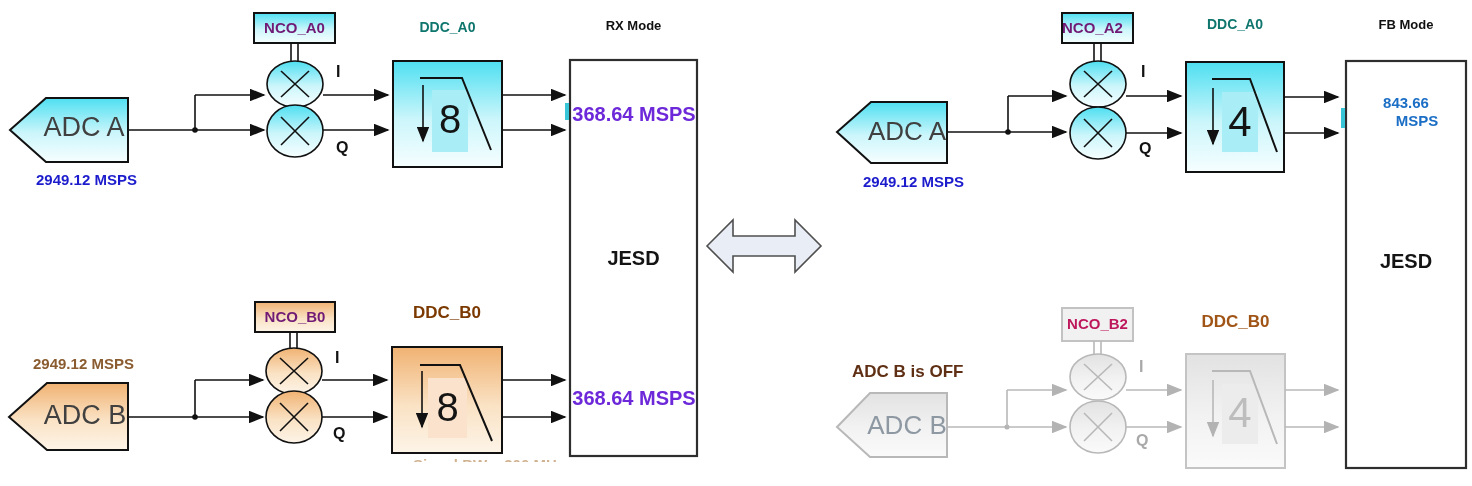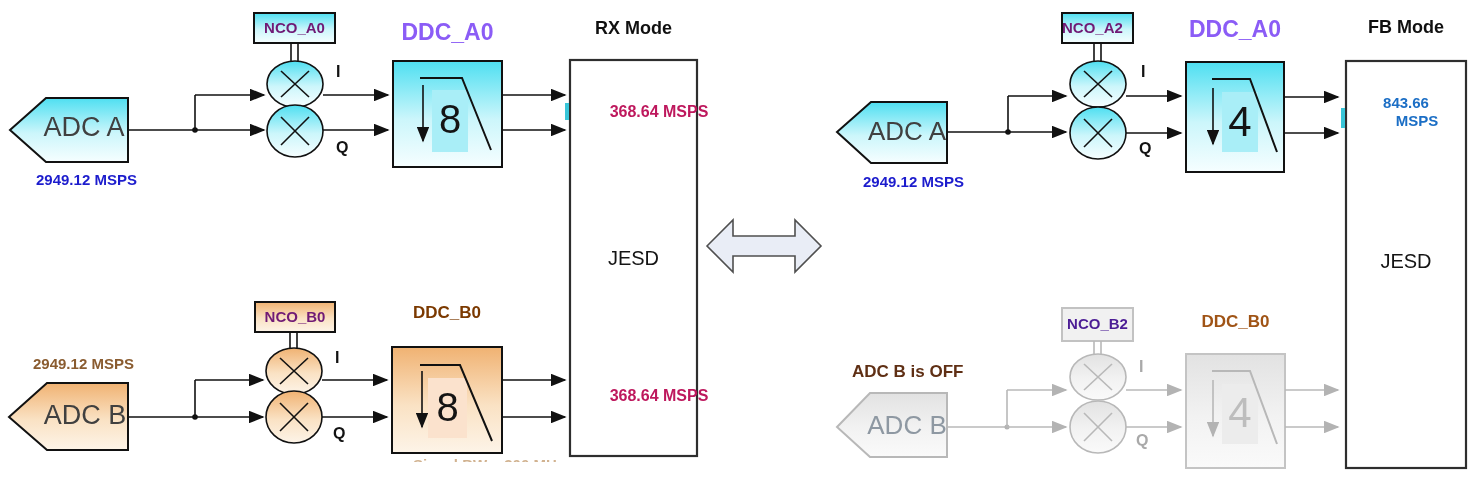--- a/index.html
+++ b/index.html
@@ -4,30 +4,30 @@
 <style>
   html,body{margin:0;padding:0;background:#fff;}
   #stage{position:relative;width:1472px;height:486px;background:#fff;overflow:hidden;
          font-family:"Liberation Sans",sans-serif;}
   #stage svg{position:absolute;left:0;top:0;}
   .t{position:absolute;white-space:nowrap;color:#111;line-height:1.05;}
   .ctr{text-align:center;}
   .adc-lbl{font-size:27px;font-weight:400;letter-spacing:0px;color:#404040;}
   .adc-lbl-gray{font-size:26px;color:#8e98a2;}
   .nco-lbl{font-size:15px;font-weight:600;color:#701a75;}
-  .nco-lbl-gray{font-size:15px;font-weight:600;color:#4c1d95;}
-  .ddc-lbl-blue{font-size:23px;font-weight:700;color:#8b5cf6;}
+  .nco-lbl-gray{font-size:15px;font-weight:600;color:#be185d;}
+  .ddc-lbl-blue{font-size:14px;font-weight:700;color:#0f766e;}
   .ddc-lbl-brown{font-size:17px;font-weight:700;color:#7b3900;}
   .ddc-lbl-brown2{font-size:17px;font-weight:700;color:#a05416;}
-  .mode-lbl{font-size:18px;font-weight:700;color:#101010;}
+  .mode-lbl{font-size:13px;font-weight:700;color:#101010;}
   .rate-royal{font-size:15px;font-weight:700;color:#1c1ccd;}
   .rate-brown{font-size:15px;font-weight:700;color:#8a5c30;}
-  .rate-azure{font-size:16px;font-weight:700;color:#be185d;padding-left:25px;}
+  .rate-azure{font-size:20px;font-weight:700;color:#6d28d9;}
   .rate-azure-sm{font-size:15px;font-weight:700;color:#1b6ec5;}
-  .jesd{font-size:20px;font-weight:400;color:#141414;}
+  .jesd{font-size:20px;font-weight:700;color:#141414;}
   .iq{font-size:16px;font-weight:600;color:#121212;}
   .iq-gray{font-size:16px;font-weight:600;color:#a9a9a9;}
   .dec{font-size:40px;font-weight:400;color:#141414;}
   .dec-gray{font-size:42px;font-weight:400;color:#bdbdbd;}
   .off-lbl{font-size:17px;font-weight:700;color:#5f2f14;}
   .ghost{position:absolute;height:6px;overflow:hidden;font-size:15px;font-weight:700;
          color:#b98a55;opacity:.65;}
   .cyan-mark{position:absolute;width:4px;background:#38c5d8;}
 </style>
 </head>

